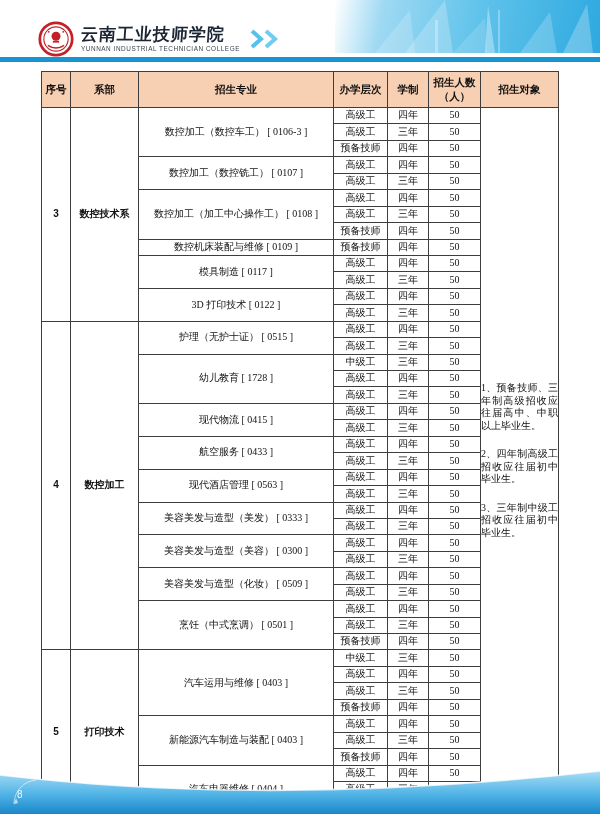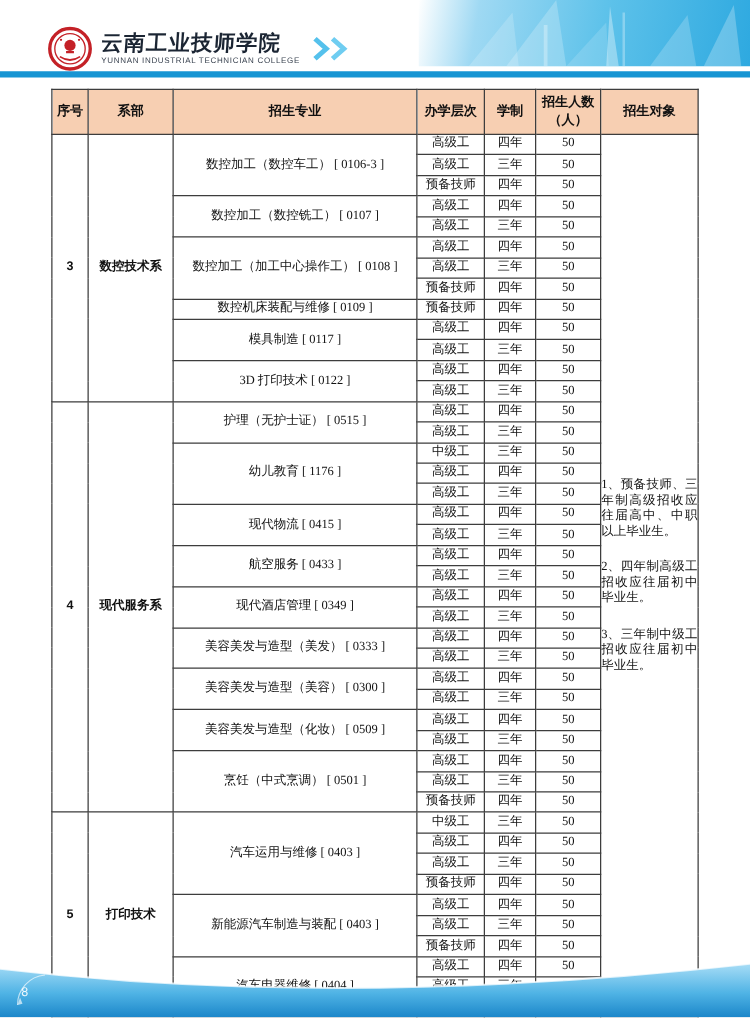--- a/index.html
+++ b/index.html
@@ -174,33 +174,33 @@
           <td>四年</td>
           <td>50</td>
         </tr>
         <tr>
           <td>高级工</td>
           <td>三年</td>
           <td>50</td>
         </tr>
         <tr>
           <td class="sec-no" rowspan="20">4</td>
-          <td class="sec-dept" rowspan="20">现代服务系</td>
+          <td class="sec-dept" rowspan="20">数控加工</td>
           <td class="major" rowspan="2">护理（无护士证） [ 0515 ]</td>
           <td>高级工</td>
           <td>四年</td>
           <td>50</td>
         </tr>
         <tr>
           <td>高级工</td>
           <td>三年</td>
           <td>50</td>
         </tr>
         <tr>
-          <td class="major" rowspan="3">幼儿教育 [ 1176 ]</td>
+          <td class="major" rowspan="3">幼儿教育 [ 1728 ]</td>
           <td>中级工</td>
           <td>三年</td>
           <td>50</td>
         </tr>
         <tr>
           <td>高级工</td>
           <td>四年</td>
           <td>50</td>
         </tr>
         <tr>
@@ -224,21 +224,21 @@
           <td>高级工</td>
           <td>四年</td>
           <td>50</td>
         </tr>
         <tr>
           <td>高级工</td>
           <td>三年</td>
           <td>50</td>
         </tr>
         <tr>
-          <td class="major" rowspan="2">现代酒店管理 [ 0349 ]</td>
+          <td class="major" rowspan="2">现代酒店管理 [ 0563 ]</td>
           <td>高级工</td>
           <td>四年</td>
           <td>50</td>
         </tr>
         <tr>
           <td>高级工</td>
           <td>三年</td>
           <td>50</td>
         </tr>
         <tr>

